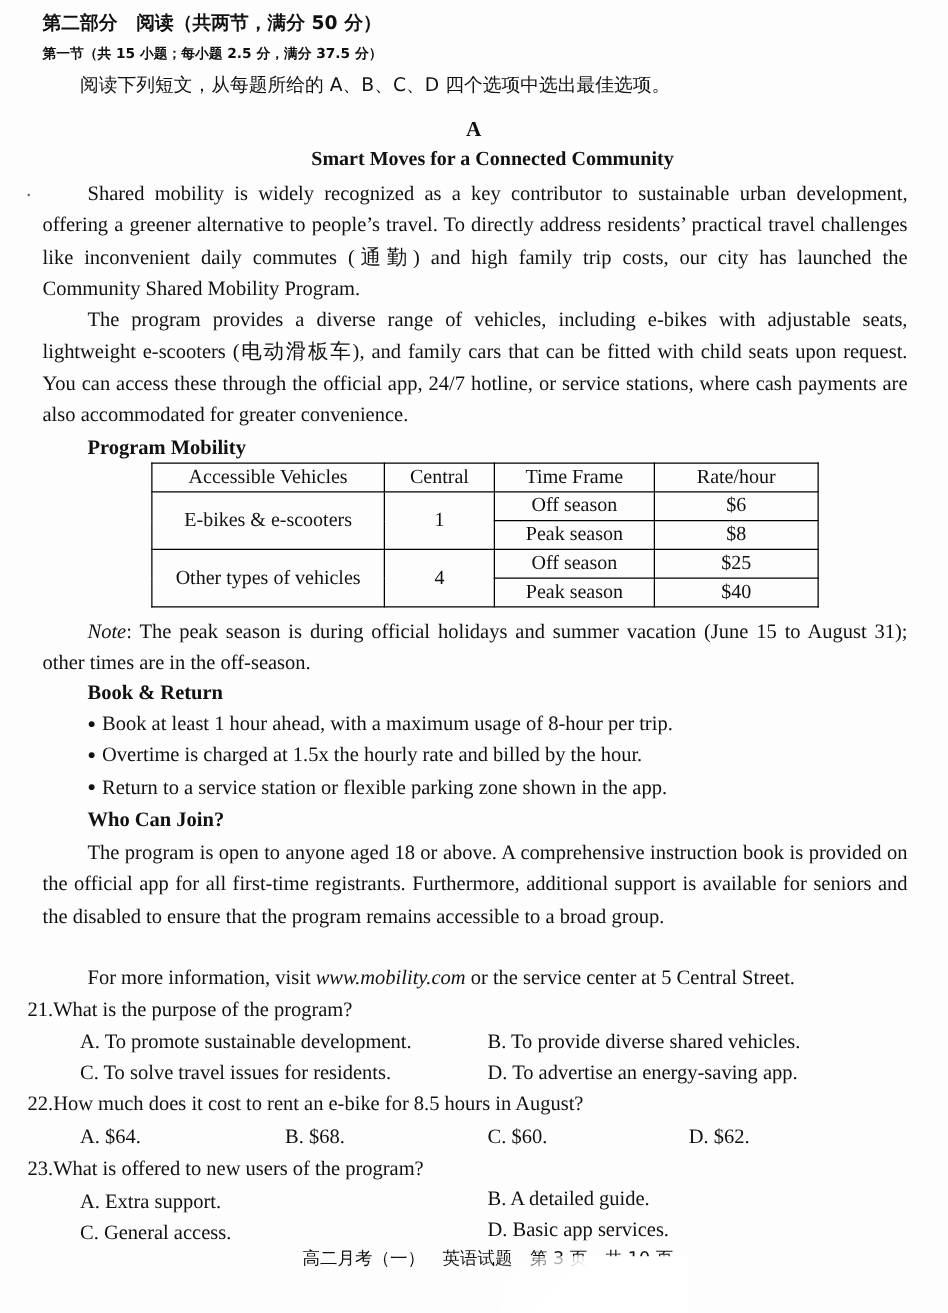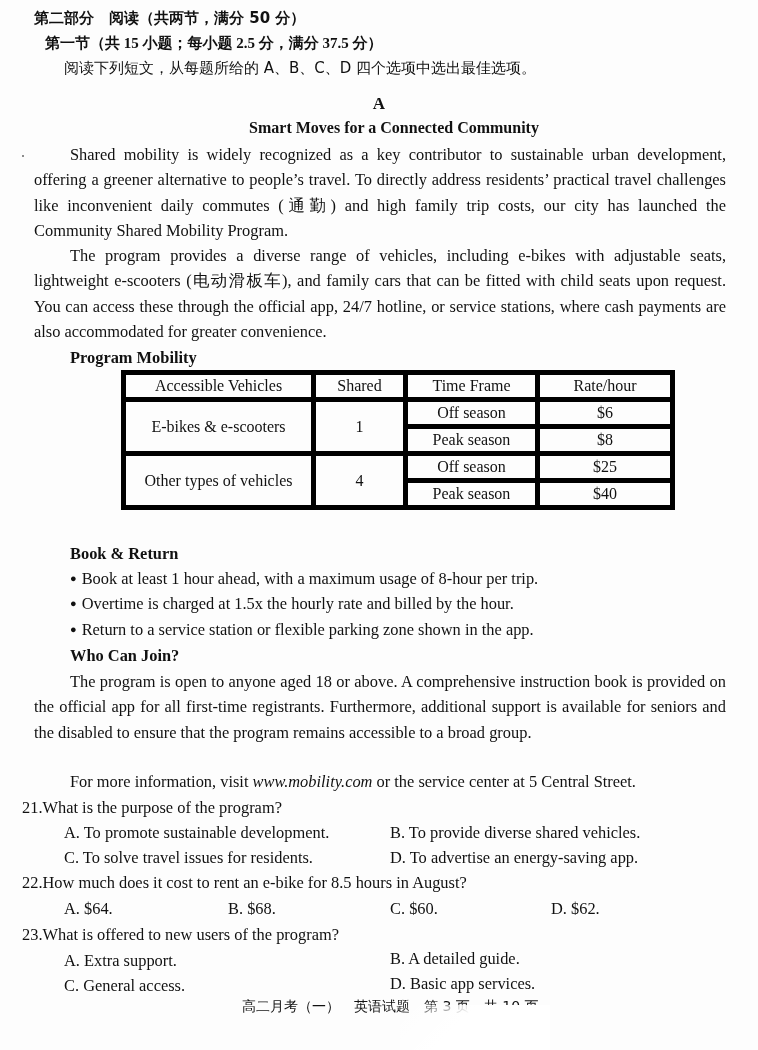--- a/index.html
+++ b/index.html
@@ -17,57 +17,57 @@
   .justify { position: absolute; left: 34px; width: 692px; text-align: justify; line-height: 25.4px; }
   .indent { text-indent: 36px; }
   .title-a { position: absolute; left: 0; width: 758px; text-align: center; top: 94px; font-weight: bold; font-size: 17px; }
   .title-main { position: absolute; left: 0; width: 758px; text-align: center; top: 119px; font-weight: bold; font-size: 16px; padding-left: 30px; box-sizing: border-box; }
   table.details {
     position: absolute; left: 121px; top: 370px;
     border-collapse: collapse; font-size: 16px;
     border: 1.5px solid #222;
   }
   table.details td, table.details th {
-    border: 5px solid #000000; text-align: center; font-weight: normal;
+    border: 1px solid #000000; text-align: center; font-weight: normal;
     height: 22px; padding: 0 6px; line-height: 22px;
   }
   .col1 { width: 173px; } .col2 { width: 75px; } .col3 { width: 115px; } .col4 { width: 118px; }
   .bullet::before { content: "\25CF"; font-size: 11px; margin-right: 5px; position: relative; top: -2px; }
   .opt { position: absolute; white-space: nowrap; line-height: 22px; }
   .footer { position: absolute; top: 998px; left: 242px; font-size: 14px; font-family: "DejaVu Sans", sans-serif; white-space: nowrap; }
   .smear {
     position: absolute; left: 400px; top: 1005px; width: 150px; height: 45px;
     background: linear-gradient(135deg, rgba(255,255,255,0) 0%, #fff 40%);
   }
   .dot { position: absolute; left: 22px; top: 155px; width: 2px; height: 2px; background: #666; border-radius: 50%; }
 </style>
 </head>
 <body>
 
 <div class="page">
 
   <div class="dot"></div>
 
   <div class="line cjk bold" style="left:34px; top:7px; font-size:15px;">第二部分　阅读（共两节，满分 50 分）</div>
-  <div class="line cjk bold" style="left:45px; top:32px; font-size:15px;font-family:Liberation Serif, serif;">第一节（共 15 小题；每小题 2.5 分，满分 37.5 分）</div>
+  <div class="line cjk bold" style="left:34px; top:32px; font-size:11px;">第一节（共 15 小题；每小题 2.5 分，满分 37.5 分）</div>
   <div class="line cjk" style="left:64px; top:57px; font-size:15px;">阅读下列短文，从每题所给的 A、B、C、D 四个选项中选出最佳选项。</div>
 
   <div class="title-a">A</div>
   <div class="title-main">Smart Moves for a Connected Community</div>
 
   <div class="justify indent" style="top:142px;">Shared mobility is widely recognized as a key contributor to sustainable urban development, offering a greener alternative to people’s travel. To directly address residents’ practical travel challenges like inconvenient daily commutes (通勤) and high family trip costs, our city has launched the Community Shared Mobility Program.</div>
   <div class="justify indent" style="top:243px;">The program provides a diverse range of vehicles, including e-bikes with adjustable seats, lightweight e-scooters (电动滑板车), and family cars that can be fitted with child seats upon request. You can access these through the official app, 24/7 hotline, or service stations, where cash payments are also accommodated for greater convenience.</div>
 
   <div class="line bold" style="left:70px; top:347px;">Program Mobility</div>
 
   <table class="details">
     <tbody>
         <tr>
       <th class="col1">Accessible Vehicles</th>
-      <th class="col2">Shared</th>
+      <th class="col2">Central</th>
       <th class="col3">Time Frame</th>
       <th class="col4">Rate/hour</th>
     </tr>
     <tr>
       <td rowspan="2">E-bikes &amp; e-scooters</td>
       <td rowspan="2">1</td>
       <td>Off season</td>
       <td>$6</td>
     </tr>
     <tr>
@@ -80,20 +80,21 @@
       <td>Off season</td>
       <td>$25</td>
     </tr>
     <tr>
       <td>Peak season</td>
       <td>$40</td>
     </tr>
   </tbody>
     </table>
 
+  <div class="justify indent" style="top:492px;"><i>Note</i><span>: The peak season is during official holidays and summer vacation (June 15 to August 31); other times are in the off-season.</span></div>
 
   <div class="line bold" style="left:70px; top:543px;">Book &amp; Return</div>
   <div class="line bullet" style="left:70px; top:568px;">Book at least 1 hour ahead, with a maximum usage of 8-hour per trip.</div>
   <div class="line bullet" style="left:70px; top:593px;text-align:center;">Overtime is charged at 1.5x the hourly rate and billed by the hour.</div>
   <div class="line bullet" style="left:70px; top:619px;">Return to a service station or flexible parking zone shown in the app.</div>
 
   <div class="line bold" style="left:70px; top:645px;">Who Can Join?</div>
   <div class="justify indent" style="top:669px;">The program is open to anyone aged 18 or above. A comprehensive instruction book is provided on the official app for all first-time registrants. Furthermore, additional support is available for seniors and the disabled to ensure that the program remains accessible to a broad group.</div>
 
   <div class="line" style="left:70px; top:771px;"><span>For more information, visit </span><i>www.mobility.com</i><span> or the service center at 5 Central Street.</span></div>

